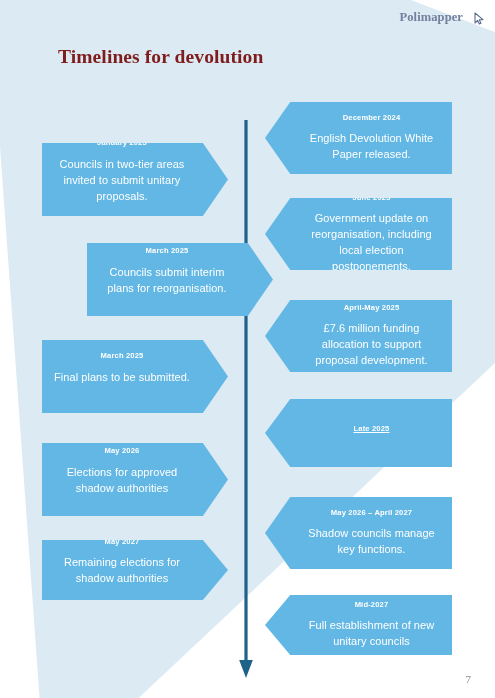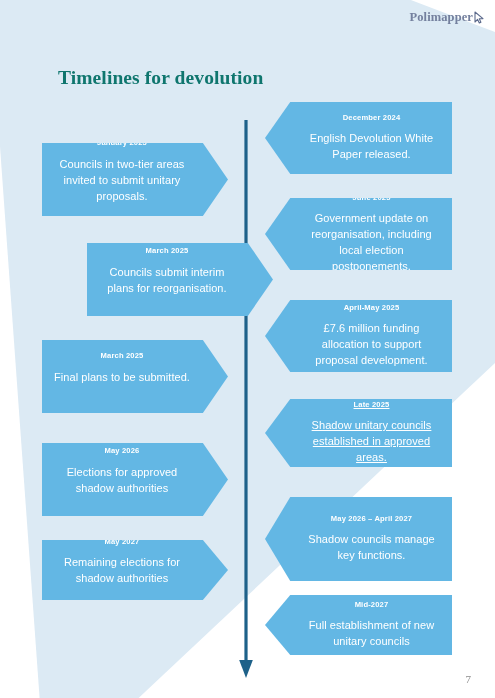--- a/index.html
+++ b/index.html
@@ -32,45 +32,45 @@
     background: #dceaf4;
     clip-path: polygon(0% 0%, 83% 0%, 100% 4.6%, 100% 52%, 28% 100%, 8% 100%, 0% 21%);
   }
 
   
   #logo {
     position: absolute;
     right: 10px;
     top: 10px;
     display: flex;
-    align-items: center;
-    gap: 1px;
+    align-items: flex-end;
+    gap: 11px;
     z-index: 6;
   }
   #logo .wordmark {
     font-family: "Liberation Serif", serif;
     font-size: 12.5px;
     font-weight: bold;
     color: #74809e;
     letter-spacing: 0.1px;
   }
   #logo .cursor-icon {
     width: 11px;
     height: 13px;
     display: block;
   }
 
   #title {
     position: absolute;
     left: 58px;
-    top: 67px;
+    top: 46px;
     font-family: "Liberation Serif", serif;
     font-size: 19.5px;
     font-weight: bold;
-    color: #0f766e;
+    color: #7f1d1d;
     letter-spacing: 0.1px;
     white-space: nowrap;
     z-index: 5;
   }
 
   
   #axis {
     position: absolute;
     left: 238px;
     top: 120px;
@@ -181,23 +181,22 @@
       <div class="chev right" style="top: 198px; height: 72px;">
         <div class="date">June 2025</div>
         <div class="desc">Government update on reorganisation, including local election postponements.</div>
       </div>
       <div class="chev right" style="top: 300px; height: 72px;">
         <div class="date">April-May 2025</div>
         <div class="desc">£7.6 million funding allocation to support proposal development.</div>
       </div>
       <div class="chev right" style="top: 399px; height: 68px; text-decoration: underline;">
         <div class="date">Late 2025</div>
-        <div class="desc">Shadow unitary councils established in approved areas.</div>
-      </div>
-      <div class="chev right" style="top: 497px; height: 84px;">
+      </div>
+      <div class="chev right" style="top: 497px; height: 72px;">
         <div class="date">May 2026 – April 2027</div>
         <div class="desc">Shadow councils manage key functions.</div>
       </div>
       <div class="chev right" style="top: 595px; height: 60px;">
         <div class="date">Mid-2027</div>
         <div class="desc">Full establishment of new unitary councils</div>
       </div>
     </div>
 
   <div id="page-number">7</div>

